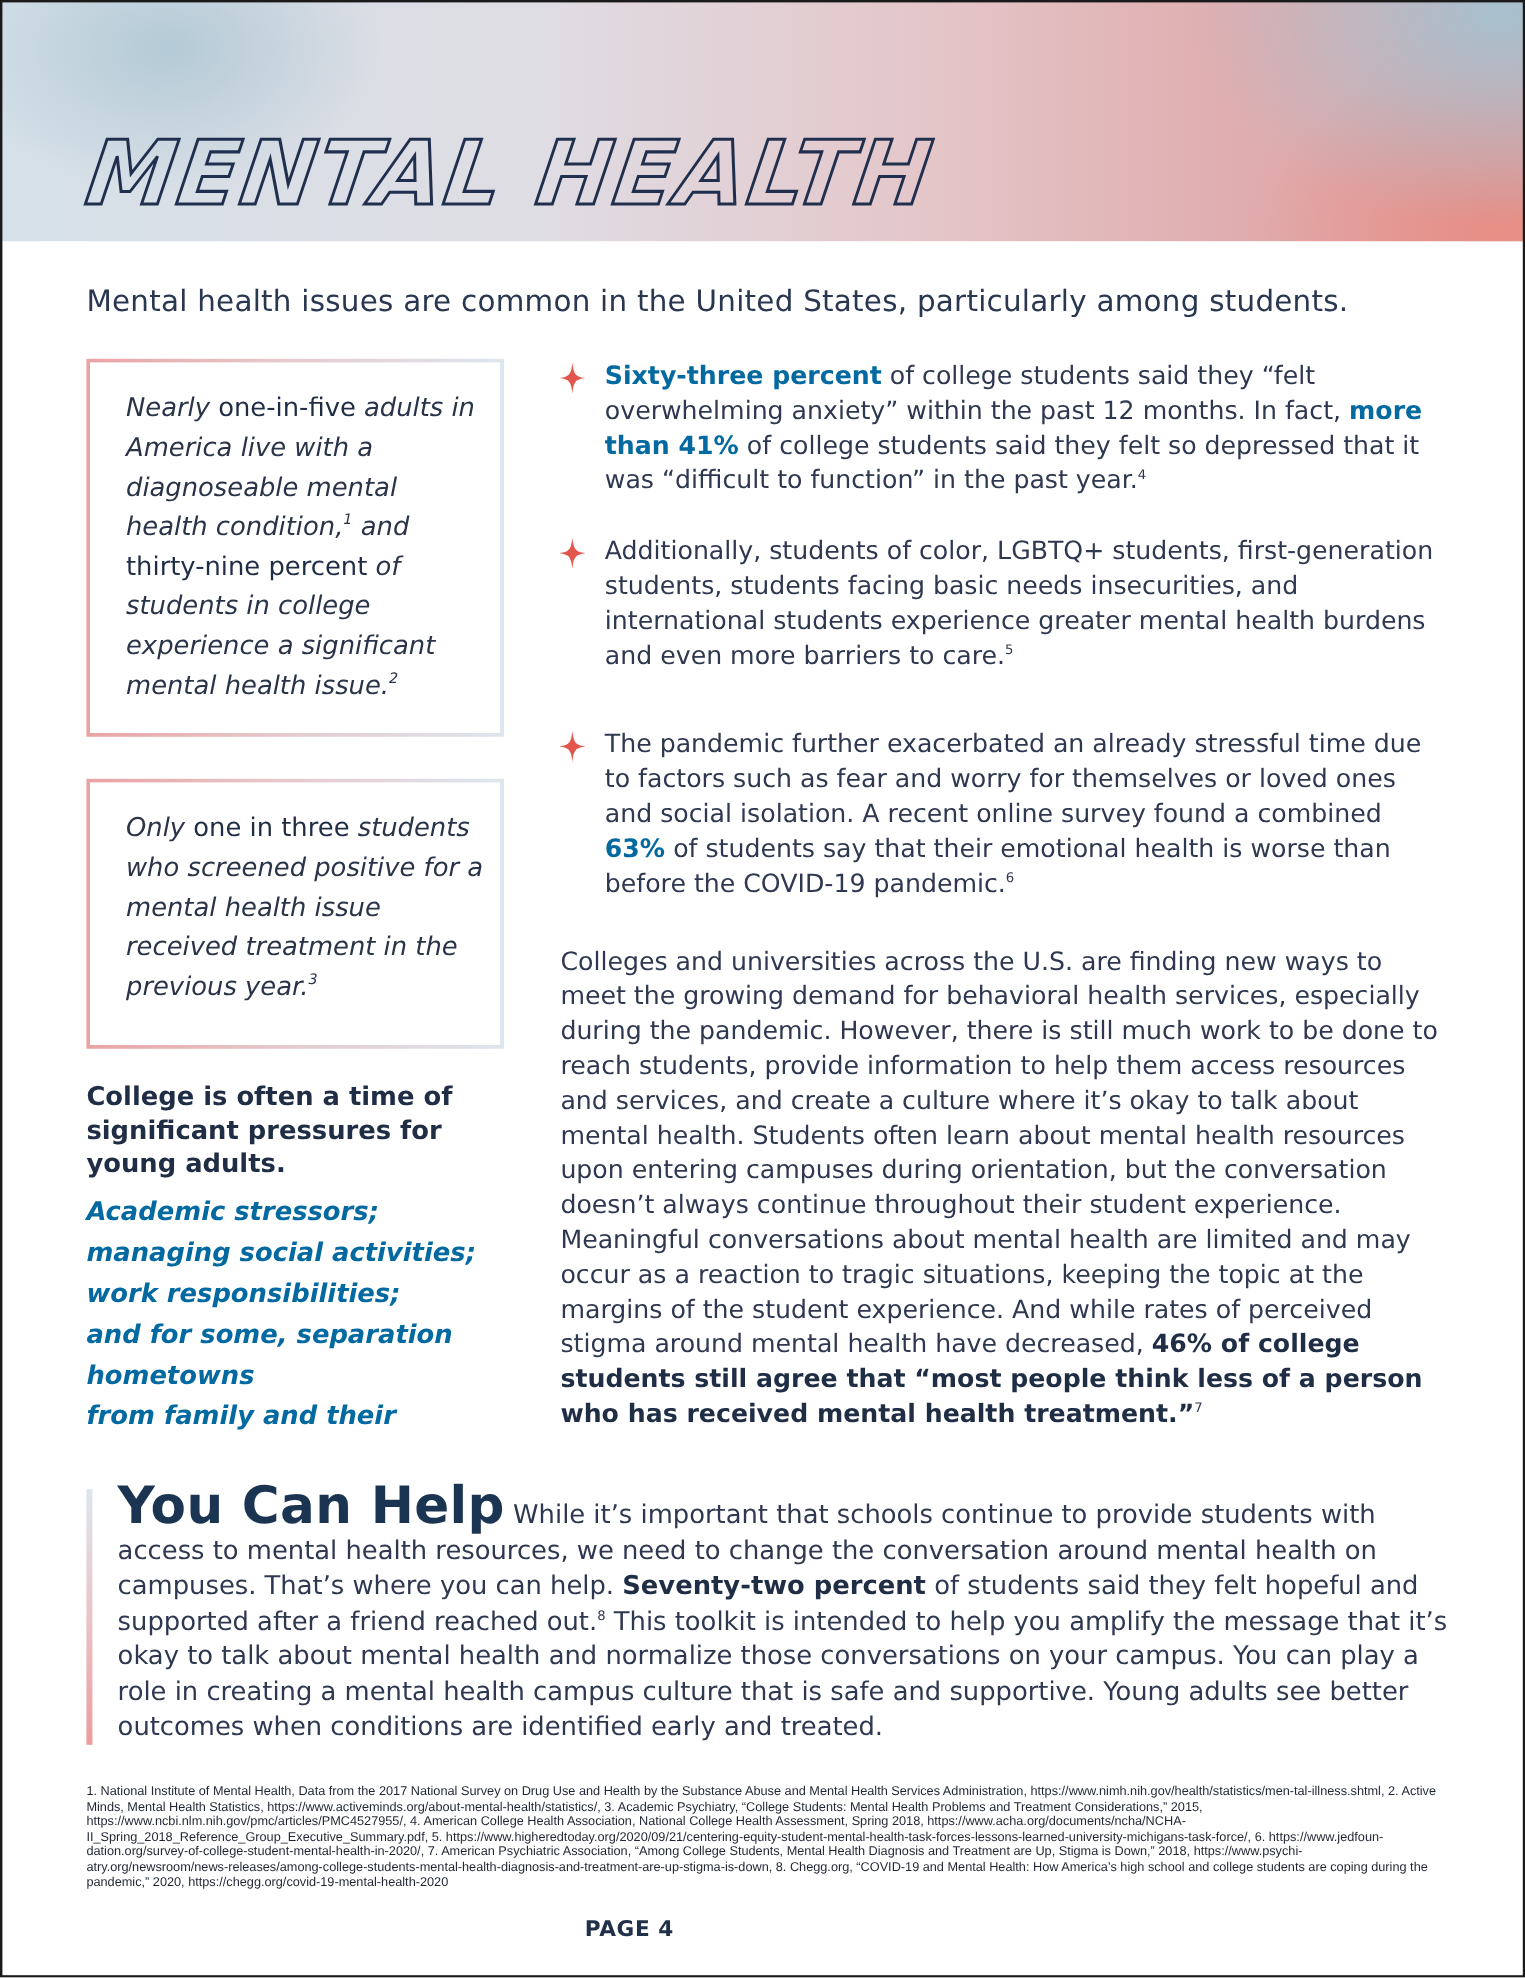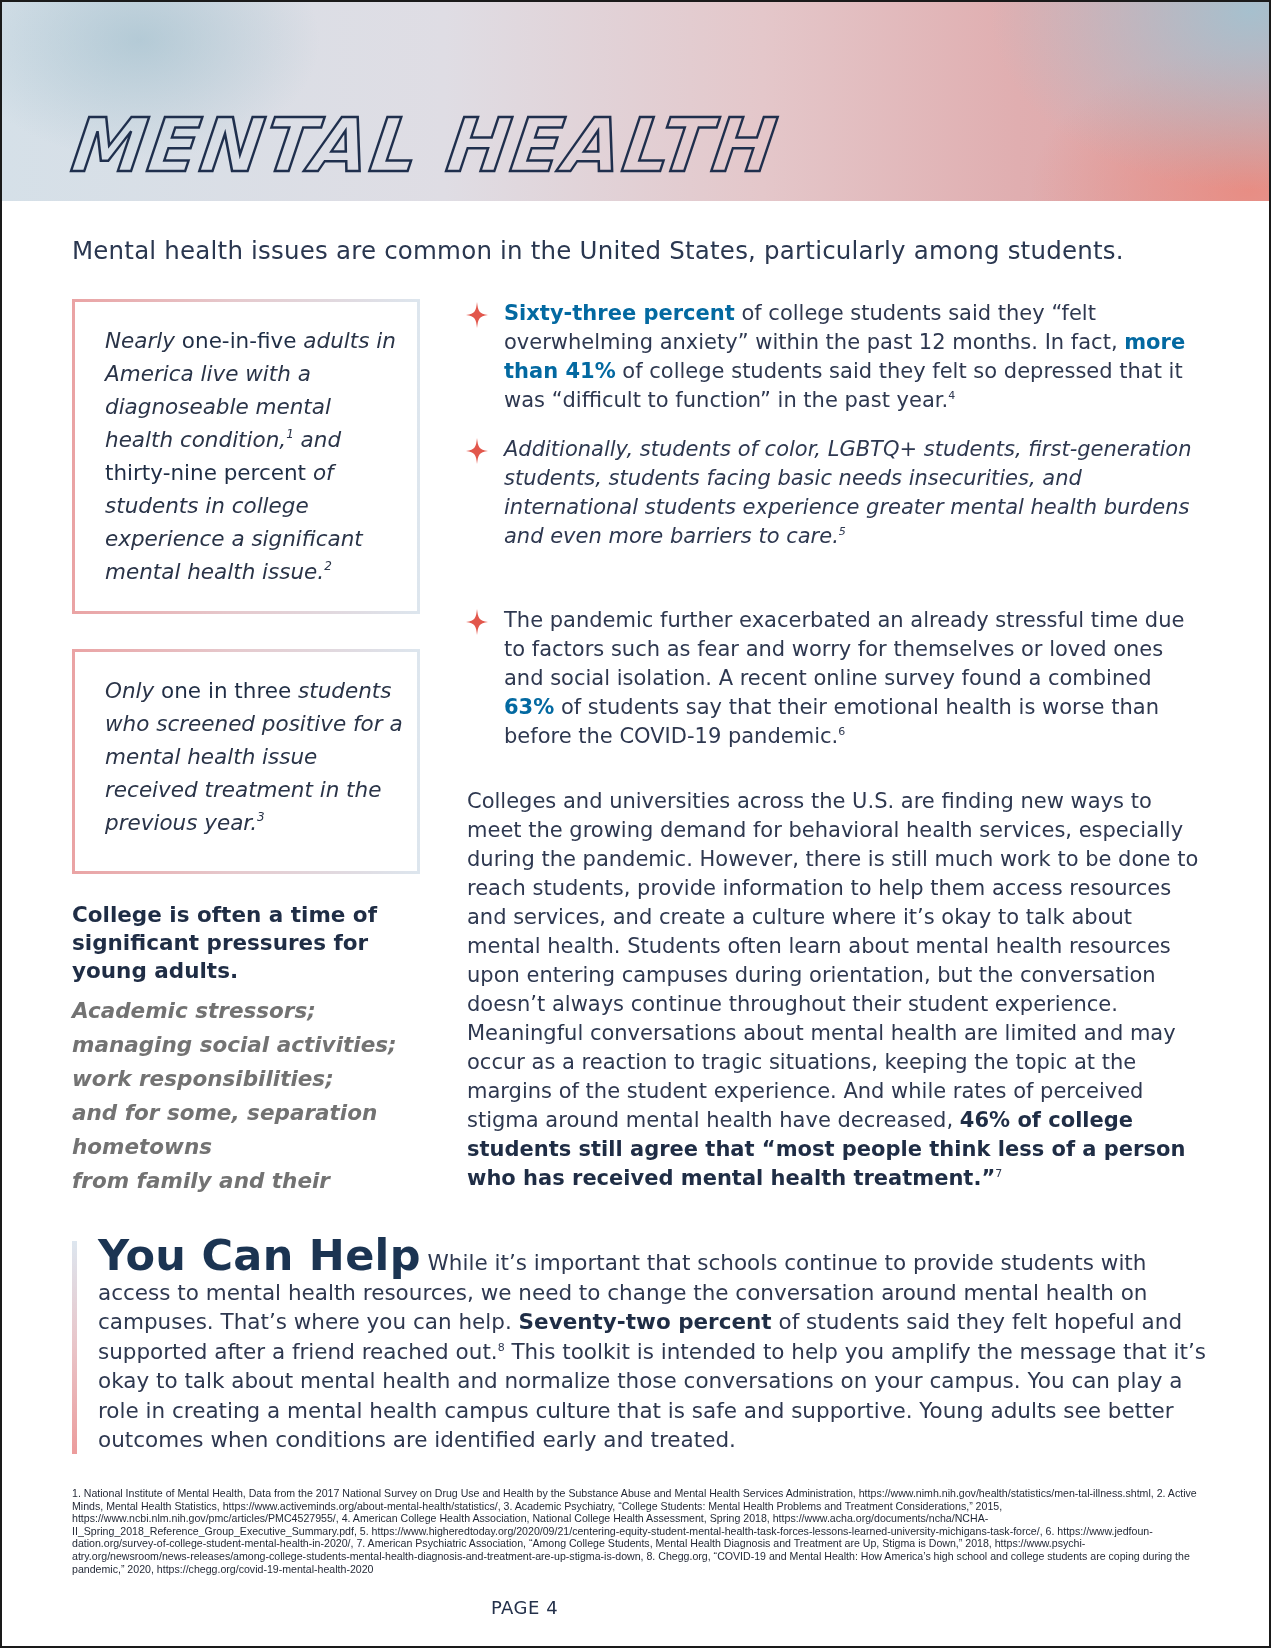--- a/index.html
+++ b/index.html
@@ -52,31 +52,31 @@
   .stat-text b { font-style: normal; font-weight: normal; color: #1f2d45; }
   .stat-text sup { font-size: 12px; vertical-align: 9px; line-height: 0; }
 
   .pressures-heading {
     position: absolute; left: 72px; top: 901px; width: 340px;
     font-weight: bold; font-size: 21.5px; line-height: 28px; color: #1f2d45;
   }
   .pressures-list {
     position: absolute; left: 72px; top: 994px; width: 360px;
     font-weight: bold; font-style: italic; font-size: 21.5px; line-height: 34px;
-    color: #737373;
+    color: #0369a1;
   }
   .pressures-list div { white-space: nowrap; }
 
   
   .bullets { position: absolute; left: 466px; top: 299px; width: 740px; }
   .bullet { position: relative; padding-left: 38px; font-size: 21px; line-height: 29px; color: #2e3850; }
   .bullet b { font-weight: bold; color: #0369a1; }
   .bullet sup { font-size: 11px; vertical-align: 8px; line-height: 0; }
   .bullet.b1 { position: absolute; top: 0; left: 0; }
-  .bullet.b2 { position: absolute; top: 136px; left: 0; font-style: italic; }
+  .bullet.b2 { position: absolute; top: 146px; left: 0; }
   .bullet.b3 { position: absolute; top: 307px; left: 0; }
   .star-icon { position: absolute; left: 0; top: 3px; width: 22px; height: 26px; }
 
   .body-para {
     position: absolute; left: 467px; top: 787px; width: 740px;
     font-size: 21px; line-height: 29px; color: #2e3850;
   }
   .body-para b { font-weight: bold; color: #1f2d45; }
   .body-para sup { font-size: 11px; vertical-align: 8px; line-height: 0; }
 
@@ -95,21 +95,21 @@
   .help-text sup { font-size: 11px; vertical-align: 8px; line-height: 0; }
 
   .footnotes {
     position: absolute; left: 72px; top: 1487px; width: 1130px;
     font-size: 10.6px; line-height: 12.6px; color: #1f2533;
     font-family: "Liberation Sans", sans-serif;
   }
 
   .page-number {
     position: absolute; left: 0; width: 1049px; top: 1597px; text-align: center;
-    font-weight: normal; font-size: 18px; letter-spacing: 0.5px; color: #23304a;
+    font-weight: bold; font-size: 18px; letter-spacing: 0.5px; color: #23304a;
   }
 </style>
 </head>
 <body>
 
 <div class="header">
   <div class="header-title">MENTAL HEALTH</div>
 </div>
 
 <div class="intro">Mental health issues are common in the United States, particularly among students.</div>

